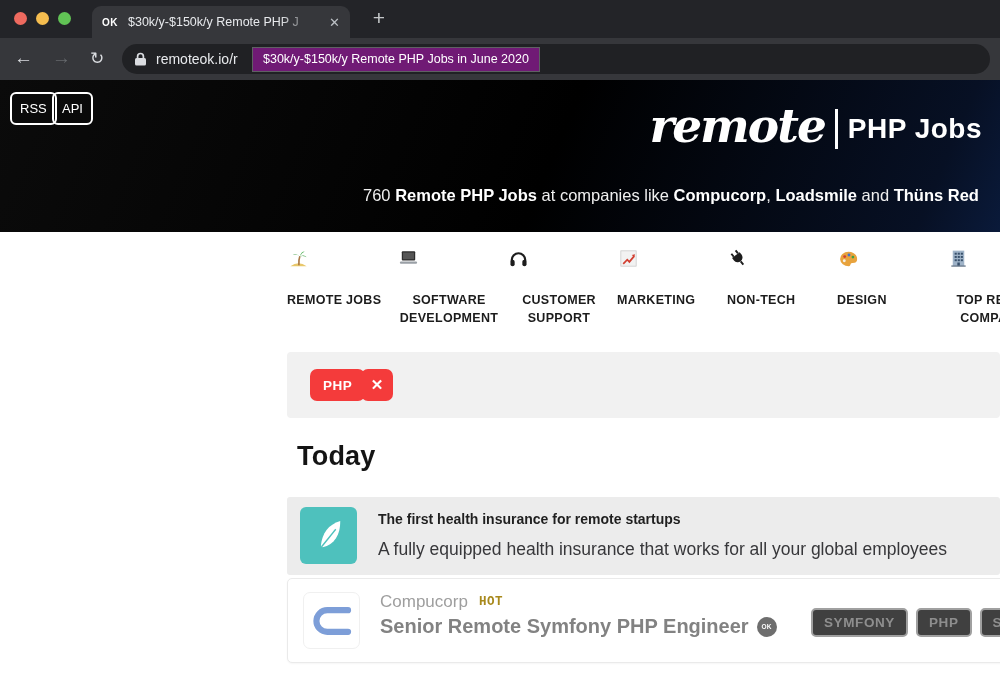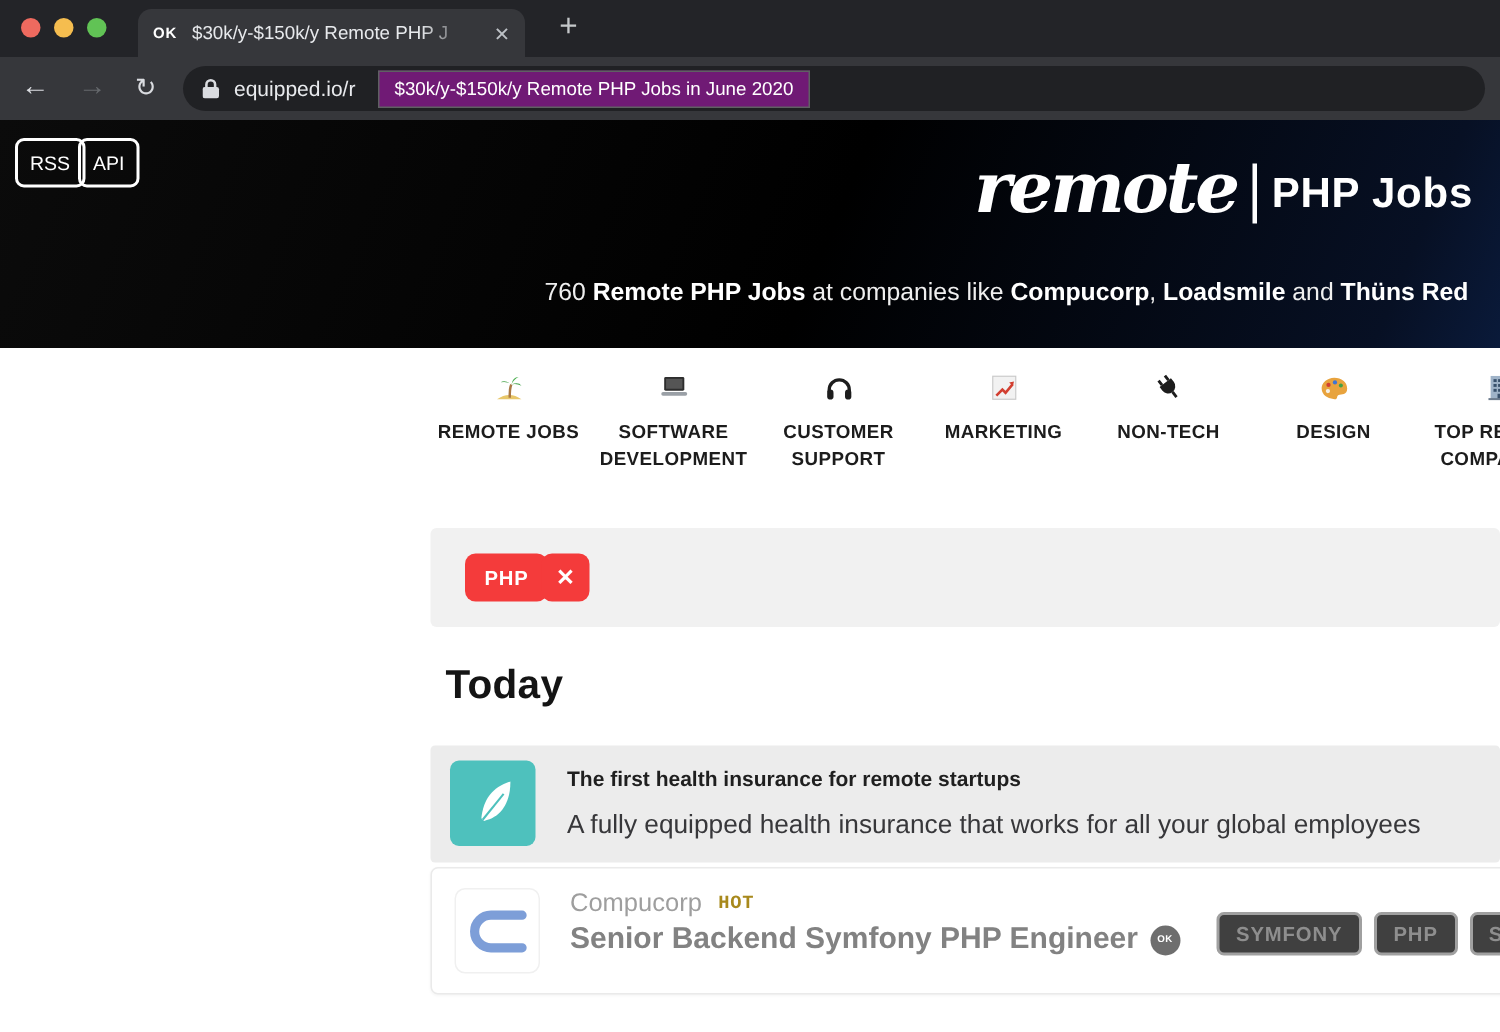--- a/index.html
+++ b/index.html
@@ -44,22 +44,22 @@
   .logo-script { font-family:"DejaVu Serif", serif; font-style:italic; font-weight:700;
     font-size:47px; letter-spacing:-2px; padding-right:10px; }
   .logo-bar { width:3px; height:40px; background:#fff; margin:6px 10px 0 0; }
   .logo-suffix { font-size:28px; font-weight:700; margin-top:6px; letter-spacing:.5px; }
   .tagline { position:absolute; left:363px; top:106px; color:#efefef; font-size:16.5px;
     white-space:nowrap; }
   .tagline b { color:#fff; }
 
   
   .catnav { position:absolute; left:287px; top:244px; display:flex; }
-  .cat { width:104px; margin-right:6px; display:flex; flex-direction:column; align-items:center;
-    text-align:center; }
+  .cat { width:104px; margin-right:6px; display:flex; flex-direction:column; align-items:flex-start;
+    text-align:center;gap:12px; }
   .cat-icon { height:26px; display:flex; align-items:flex-end; justify-content:center; }
   .cat-label { margin-top:9px; font-size:12.5px; font-weight:700; color:#1c1c1c;
     letter-spacing:.3px; line-height:1.45; }
 
   
   .filterbar { position:absolute; left:287px; top:352px; width:713px; height:66px;
     background:#f1f1f1; border-radius:4px; }
   .ftag { position:absolute; top:17px; height:32px; background:#f43b3b; border-radius:7px;
     color:#fff; font-weight:700; display:flex; align-items:center; justify-content:center; }
   .ftag-label { left:23px; padding:0 13px; font-size:13.5px; letter-spacing:.5px; }
@@ -117,21 +117,21 @@
   <span class="navbtn back">←</span>
   <span class="navbtn forward">→</span>
   <span class="navbtn reload">↻</span>
   <div class="omnibox">
     <span class="lock">
       <svg width="12" height="14" viewBox="0 0 12 14">
           <rect y="6" width="11" height="7.5" rx="1.5" fill="#dadce0"></rect>
           <path d="M2.6 6 V4.4 a2.9 2.9 0 0 1 5.8 0 V6" stroke="#dadce0" stroke-width="1.7" fill="none"></path>
         </svg>
     </span>
-    <span class="url">equipped.io/r</span>
+    <span class="url">remoteok.io/r</span>
   </div>
   <div class="url-tooltip">$30k/y-$150k/y Remote PHP Jobs in June 2020</div>
 </div>
 
 <div class="hero">
   <div class="pillbtn rss">RSS</div>
   <div class="pillbtn api">API</div>
   <div class="logo">
     <span class="logo-script">remote</span>
     <span class="logo-bar"></span>
@@ -257,21 +257,21 @@
   <div class="joblogo">
     <svg width="42" height="34" viewBox="0 0 44 36">
         <path d="M39 6.5 H17 a11.5 11.5 0 0 0 0 23 h22" fill="none" stroke="#7d9ed8" stroke-width="6.5" stroke-linecap="round"></path>
       </svg>
   </div>
   <div class="jobco">
     <span class="jobco-name">Compucorp</span>
     <span class="hot">HOT</span>
   </div>
   <div class="jobtitle">
-    <span>Senior Backend Symfony PHP Engineer</span>
+    <span>Senior Remote Symfony PHP Engineer</span>
     <span class="okbadge">OK</span>
   </div>
   <div class="jobtags">
     <span class="jtag">SYMFONY</span>
     <span class="jtag">PHP</span>
     <span class="jtag">SENIOR</span>
   </div>
 </div>
 
 </body></html>

